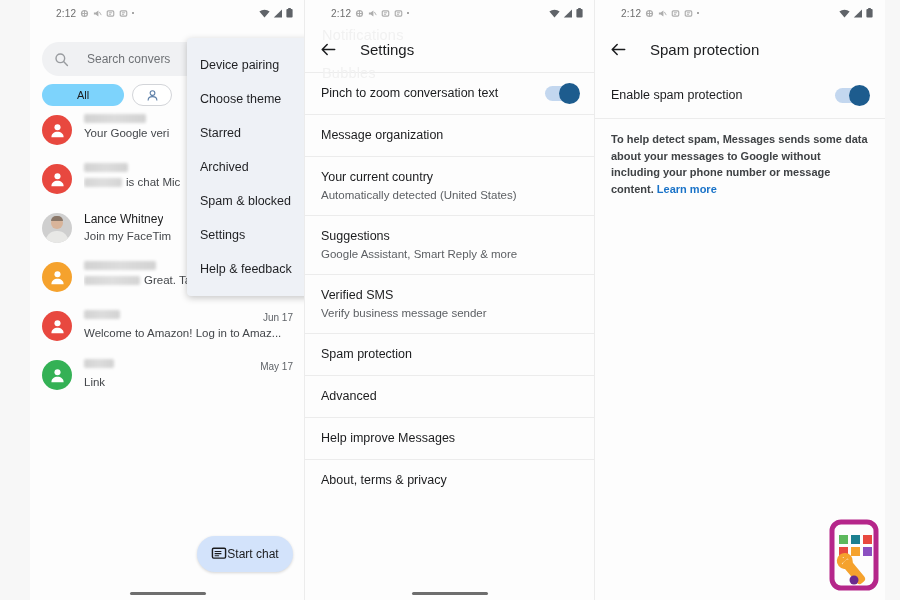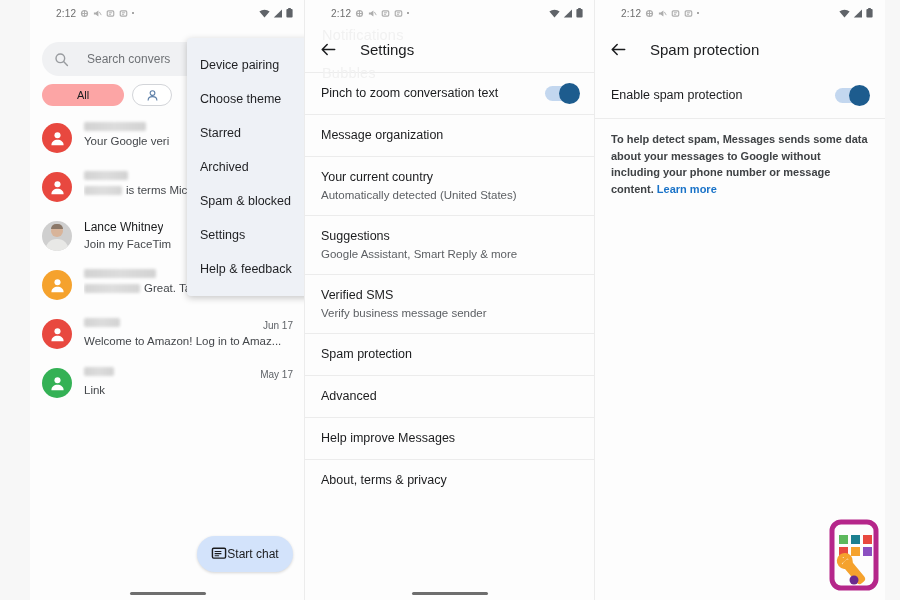--- a/index.html
+++ b/index.html
@@ -40,25 +40,25 @@
   }
   .search-ico{width:15px;height:15px;flex:none;opacity:.6;}
   .search-ph{font-size:12px;color:#6f7276;margin-left:18px;white-space:nowrap;}
 
   
   .chips{position:absolute;left:12px;top:84px;display:flex;gap:8px;}
   .chip{
     height:22px;border-radius:11px;display:flex;align-items:center;
     justify-content:center;font-size:11px;box-sizing:border-box;
   }
-  .chip.filled{background:#fca5a5;color:#1b1c1e;width:82px;}
+  .chip.filled{background:#7dd3fc;color:#1b1c1e;width:82px;}
   .chip.outlined{border:1px solid #d3d5d9;background:#fff;width:40px;}
 
   
-  .convlist{position:absolute;left:0;top:112px;width:275px;}
+  .convlist{position:absolute;left:0;top:104px;width:275px;}
   .conv{display:flex;align-items:flex-start;padding:9px 12px 9px 12px;box-sizing:border-box;height:49px;}
   .avatar{
     width:30px;height:30px;border-radius:50%;flex:none;margin-top:2px;
     display:flex;align-items:center;justify-content:center;
   }
   .avatar svg{width:19px;height:19px;}
   .avatar.photo{background:#cfcfcf;overflow:hidden;position:relative;}
   .ph-head{position:absolute;left:50%;top:4px;transform:translateX(-50%);
     width:12px;height:12px;border-radius:50%;background:#d8b49a;}
   .ph-body{position:absolute;left:50%;bottom:-1px;transform:translateX(-50%);
@@ -229,21 +229,21 @@
               <circle cx="10" cy="6.6" r="3.2" fill="#fff"></circle>
               <path d="M3.6 17c0-3.6 2.9-5.6 6.4-5.6s6.4 2 6.4 5.6z" fill="#fff"></path>
             </svg>
           </div>
           <div class="conv-txt">
             <div class="conv-head">
               <div class="conv-name redact" style="width: 44px;"></div>
             </div>
             <div class="conv-prev">
               <span class="prev-redact" style="width: 38px;"></span>
-              <span>is terms Mic</span>
+              <span>is chat Mic</span>
             </div>
           </div>
         </div>
         <div class="conv">
           <div class="avatar photo">
             <div class="ph-body"></div>
             <div class="ph-head"></div>
             <div class="ph-hair"></div>
           </div>
           <div class="conv-txt">

